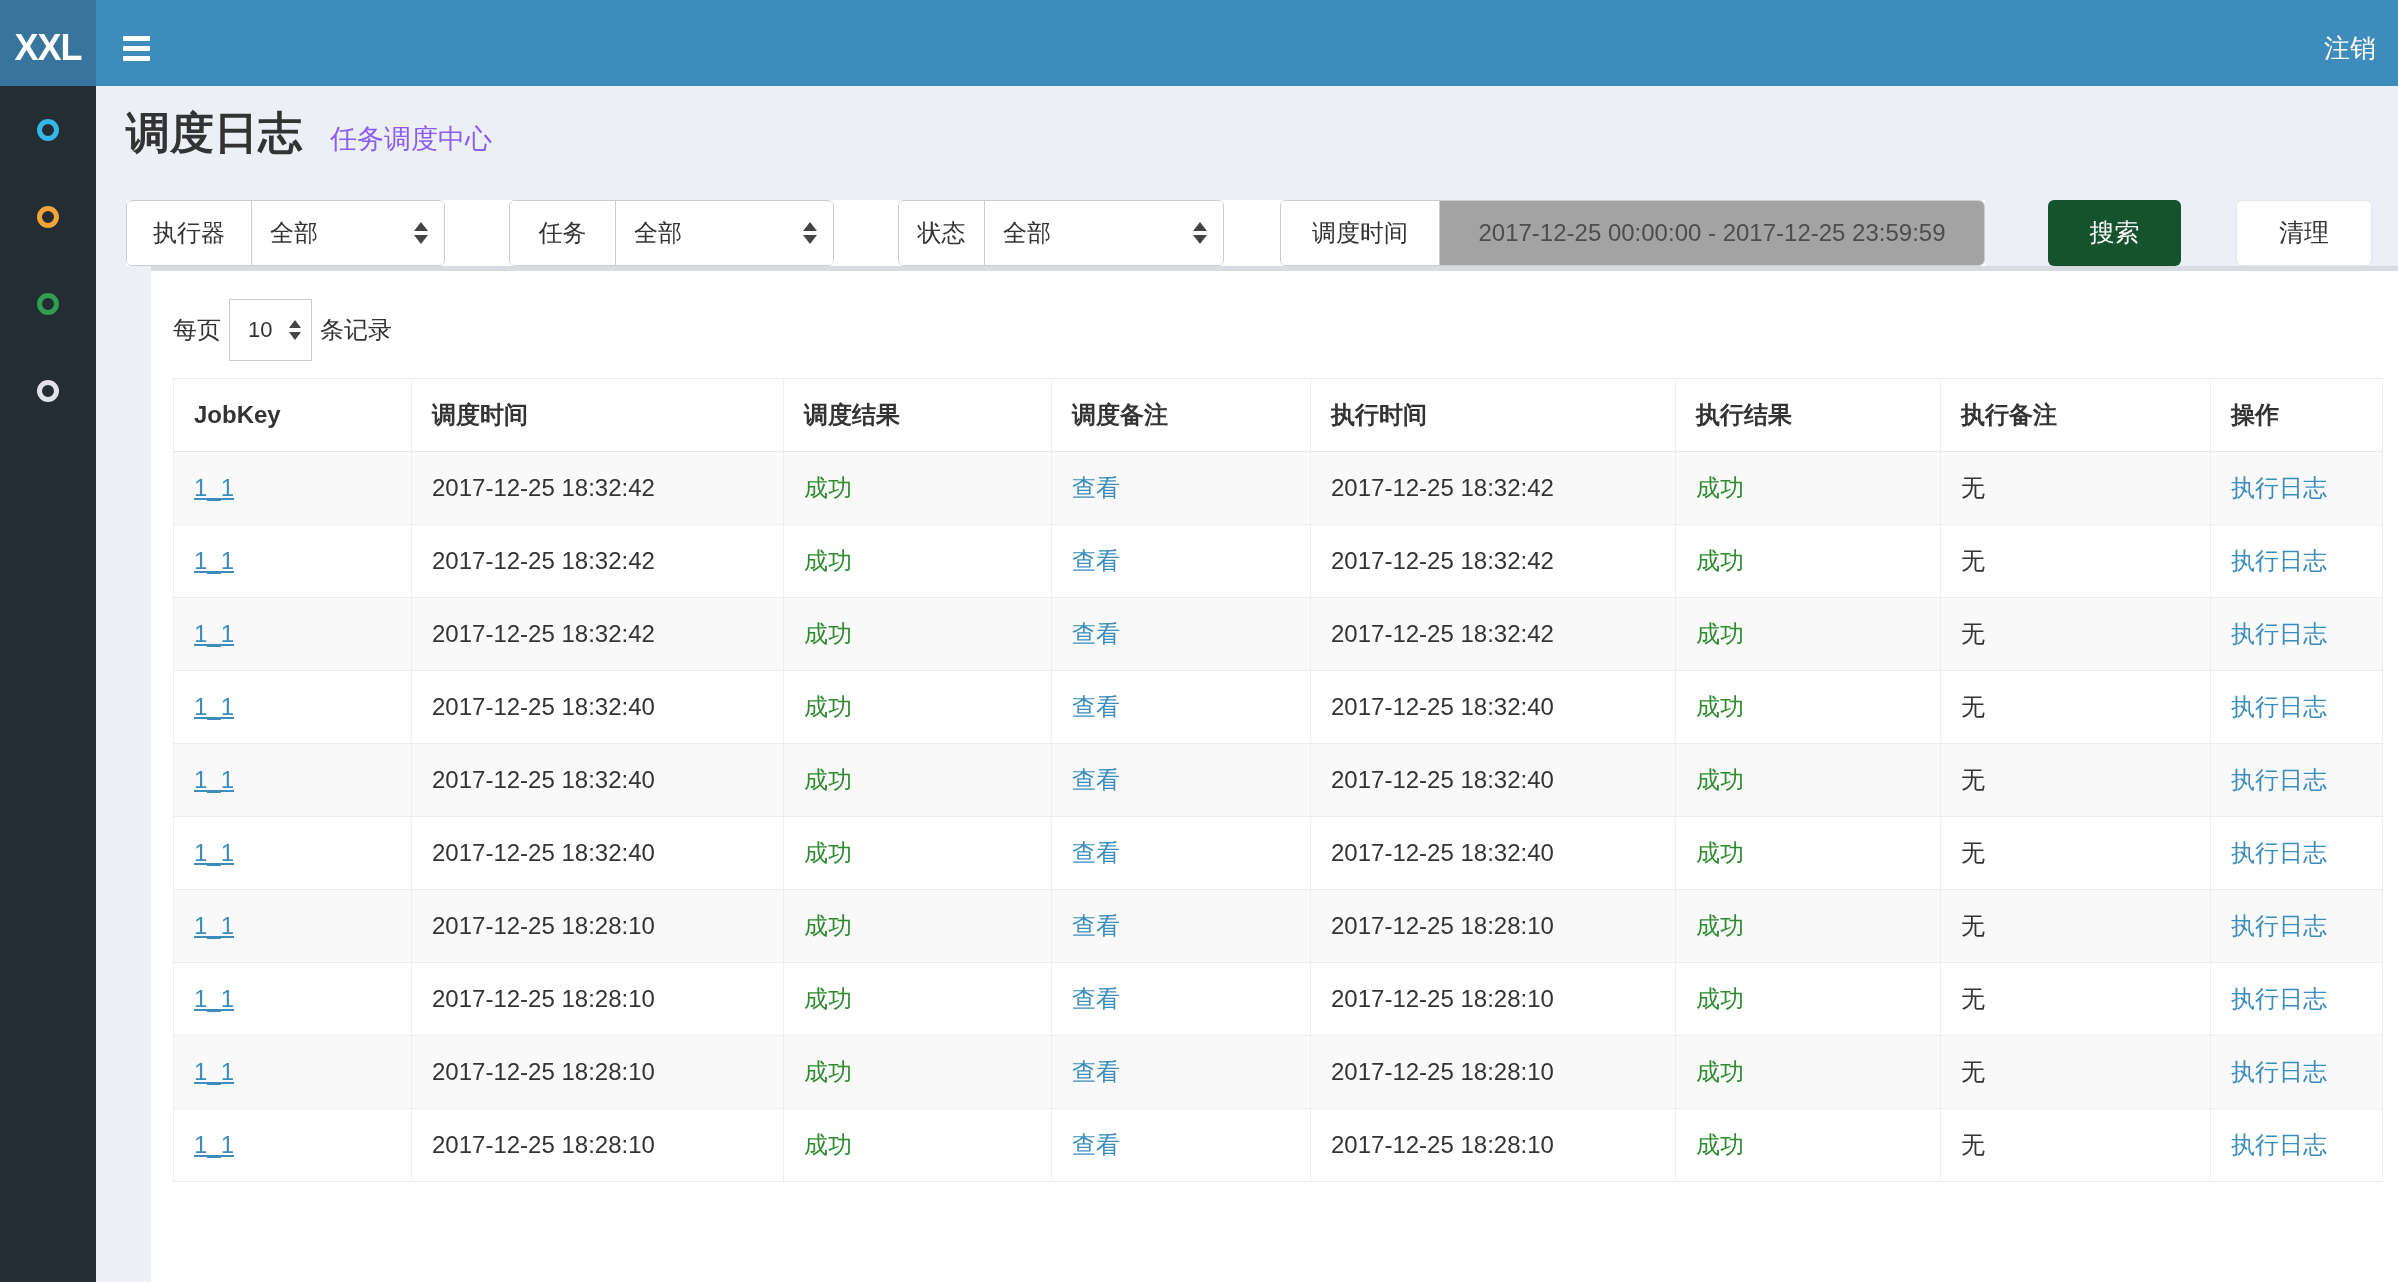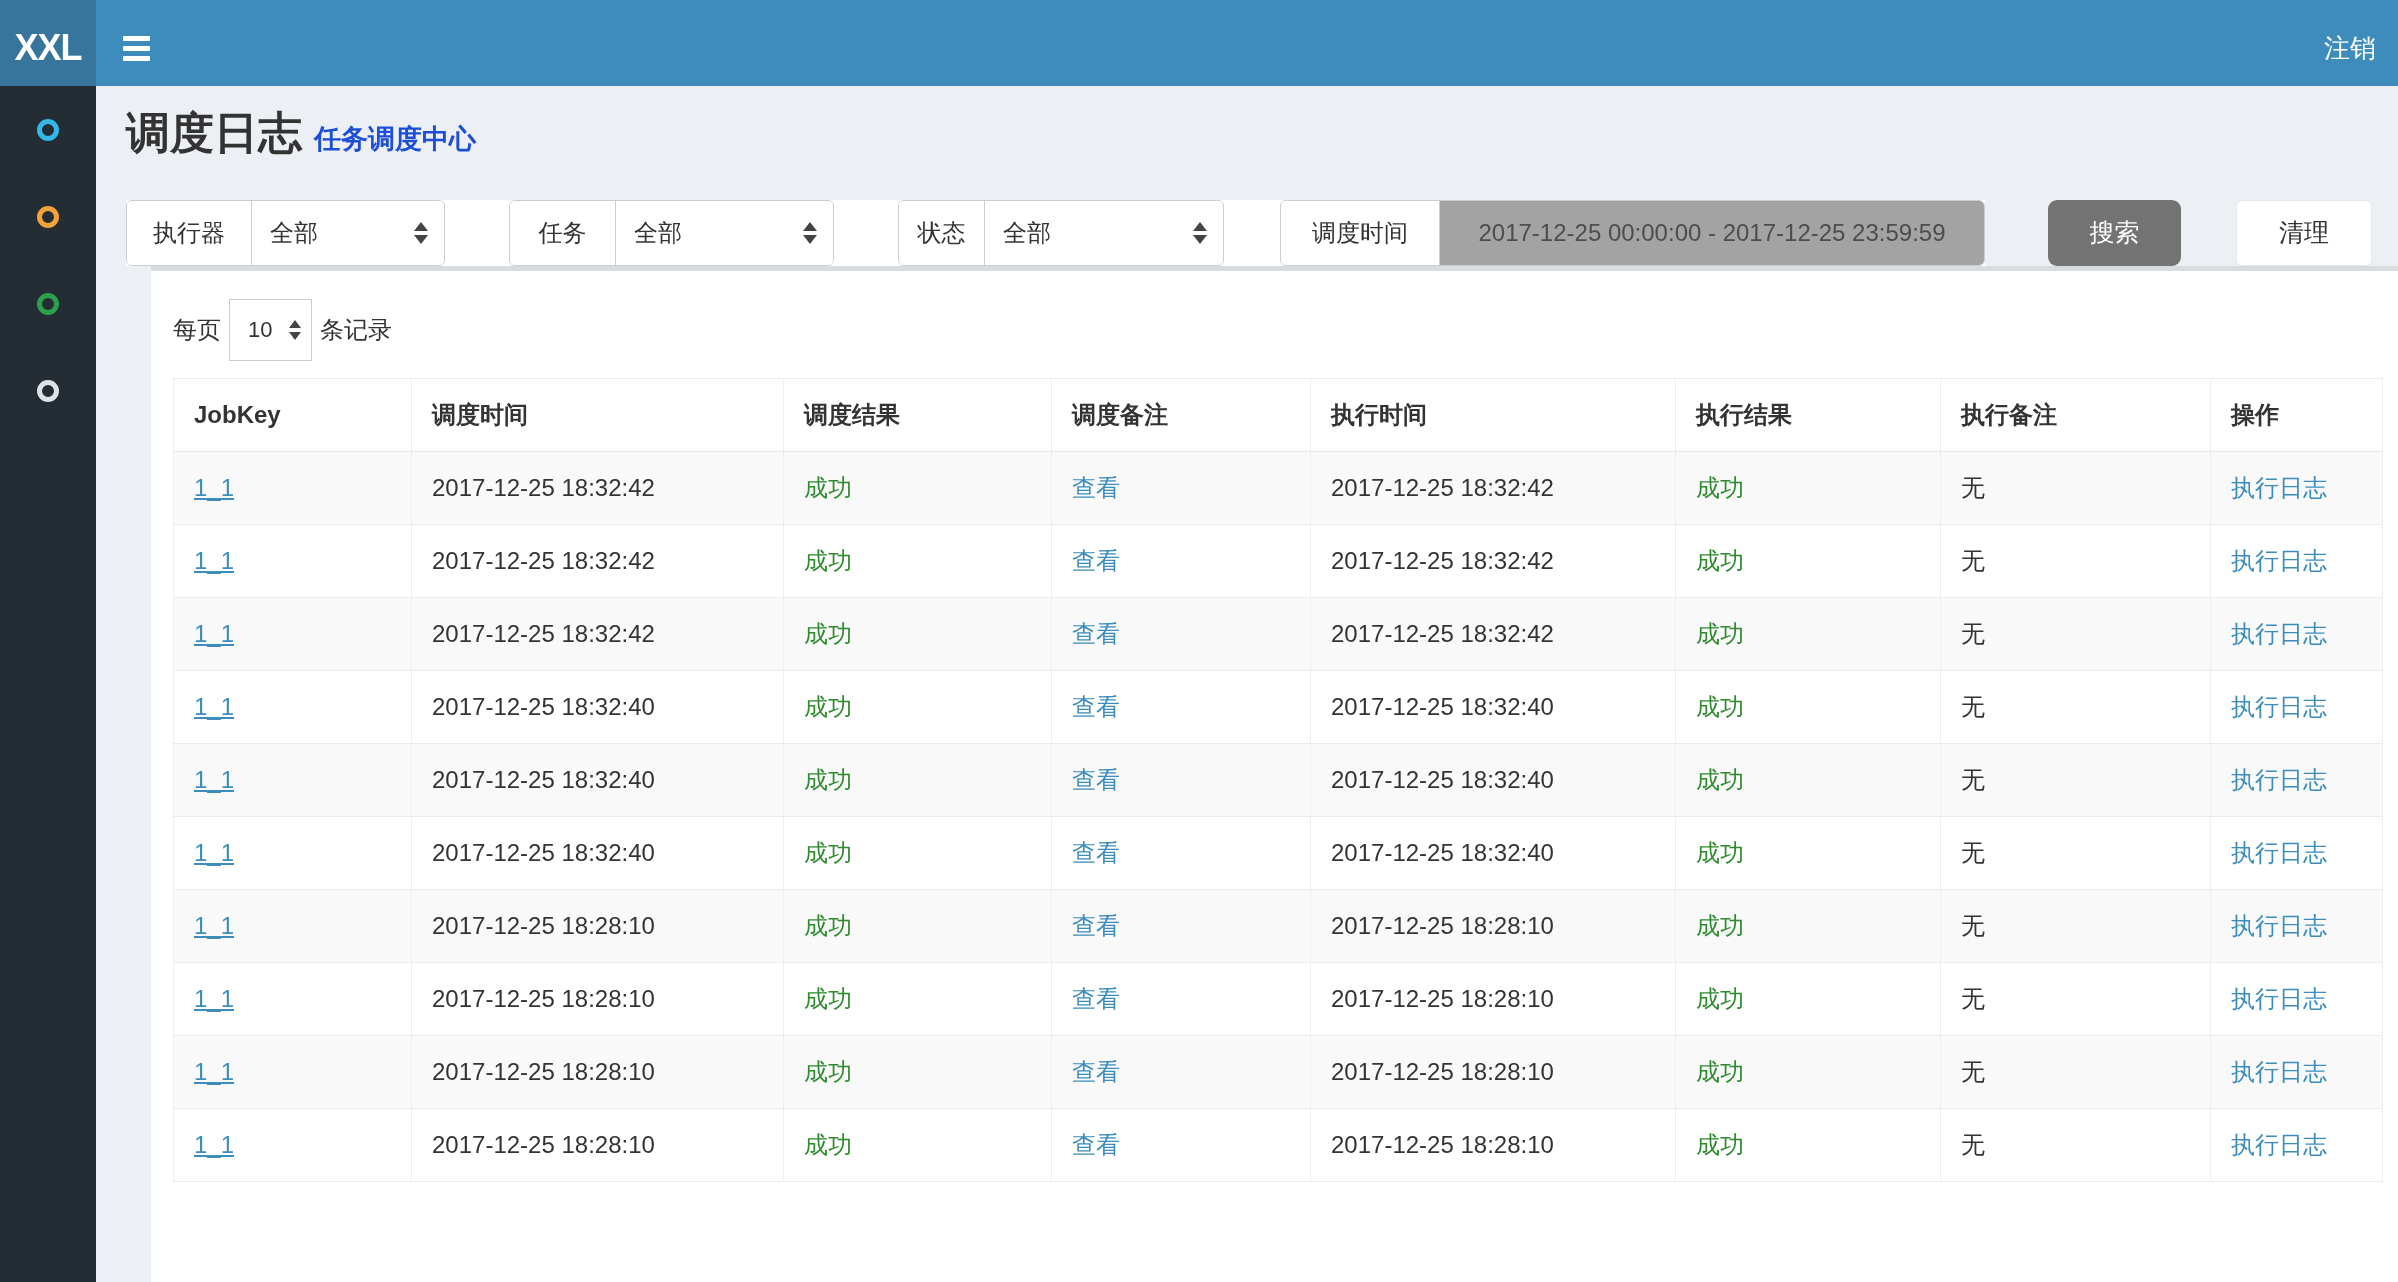--- a/index.html
+++ b/index.html
@@ -16,39 +16,39 @@
   .logout { display:flex; align-items:center; padding:0 22px; color:#fff; font-size:26px; cursor:pointer; }
 
   
   .sidebar { position:absolute; top:86px; left:0; width:96px; height:1196px; background:#232d33; }
   .side-item { height:87px; display:flex; align-items:center; justify-content:center; cursor:pointer; }
   .circle-icon { width:22px; height:22px; border:5px solid #ccc; border-radius:50%; }
 
   
   .content { position:absolute; top:86px; left:96px; width:2302px; height:1196px; background:#ecf0f5; padding:0 0 0 30px; }
   h1.page-title { margin-top:22px; font-size:44px; font-weight:600; color:#333; line-height:1.15; }
-  h1.page-title small { font-size:27px; font-weight:bold; color:#1d4ed8; margin-left:12px; }
+  h1.page-title small { font-size:27px; font-weight:normal; color:#8b5cf6; margin-left:28px; }
 
   
   .filter-row { display:flex; margin-top:41px; height:66px; align-items:stretch; }
   .filter-strip { display:flex; width:1859px; background:#fff; }
   .igroup { display:flex; height:66px; border:1px solid #c9ced3; border-radius:6px; background:#fff; overflow:hidden; }
   .g1 { width:319px; margin-right:64px; }
   .g2 { width:325px; margin-right:64px; }
   .g3 { width:326px; margin-right:56px; }
   .g4 { width:705px; }
   .addon { display:flex; align-items:center; justify-content:center; background:#fff; border-right:1px solid #c9ced3; font-size:24px; color:#333; }
   .g1 .addon { width:125px; } .g2 .addon { width:106px; } .g3 .addon { width:86px; } .g4 .addon { width:159px; }
   .select { position:relative; flex:1; display:flex; align-items:center; padding-left:18px; font-size:24px; color:#333; background:#fff; cursor:pointer; }
   .spinner { position:absolute; right:16px; top:50%; transform:translateY(-50%); display:flex; flex-direction:column; gap:4px; }
   .spinner .up { width:0; height:0; border-left:7px solid transparent; border-right:7px solid transparent; border-bottom:9px solid #444; }
   .spinner .dn { width:0; height:0; border-left:7px solid transparent; border-right:7px solid transparent; border-top:9px solid #444; }
   .date-input { flex:1; display:flex; align-items:center; justify-content:center; background:#a3a3a3; font-size:24px; color:#4d4d4d; cursor:text; }
   .btn { height:66px; border:none; border-radius:6px; font-size:25px; cursor:pointer; font-family:inherit; }
-  .btn-search { width:133px; margin-left:63px; background:#737373; color:#fff;border-radius:9px; }
+  .btn-search { width:133px; margin-left:63px; background:#14532d; color:#fff; }
   .btn-clean { width:136px; margin-left:55px; background:#fff; color:#333; border:1px solid #e6e9ec; }
 
   
   .box { margin-left:25px; width:2254px; height:1016px; background:#fff; border-top:5px solid #d8dbdf; padding:28px 22px 0 22px; }
 
   .pagesize-row { display:flex; align-items:center; height:62px; font-size:24px; color:#333; }
   .mini-select { position:relative; width:83px; height:62px; border:1px solid #ccc; border-radius:0; background:#fff; margin:0 8px; display:flex; align-items:center; padding-left:18px; font-size:22px; cursor:pointer; }
   .mini-select .spinner { right:10px; }
   .mini-select .spinner .up { border-left-width:6px; border-right-width:6px; border-bottom-width:8px; }
   .mini-select .spinner .dn { border-left-width:6px; border-right-width:6px; border-top-width:8px; }

